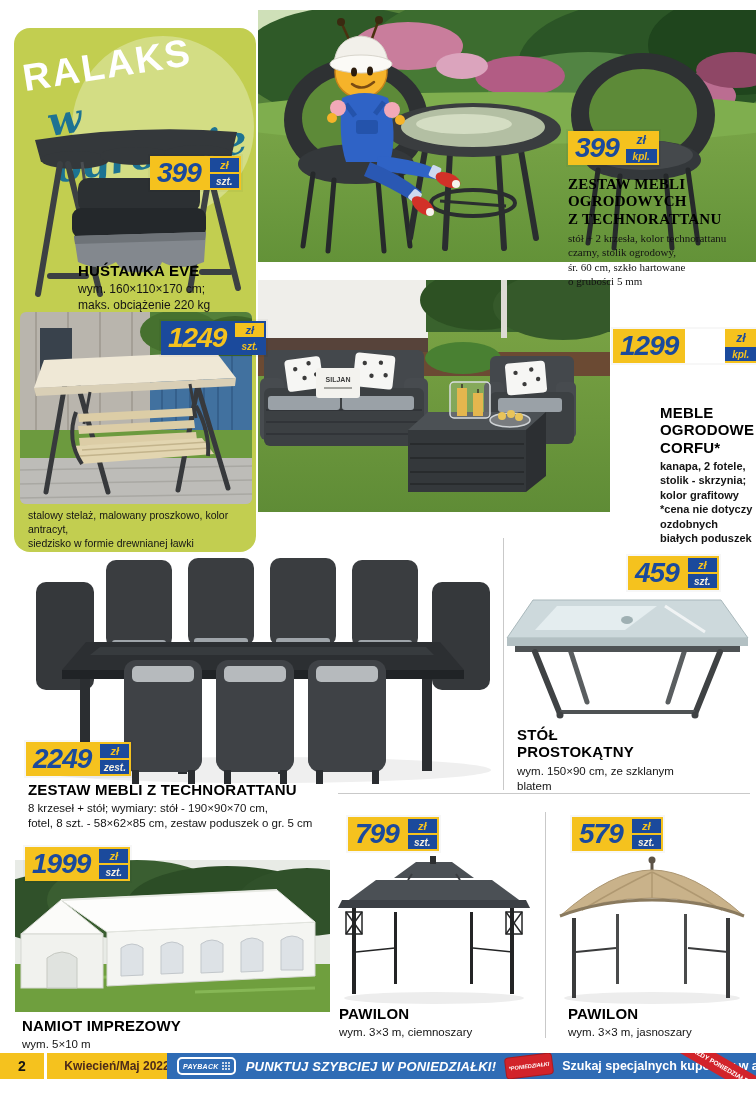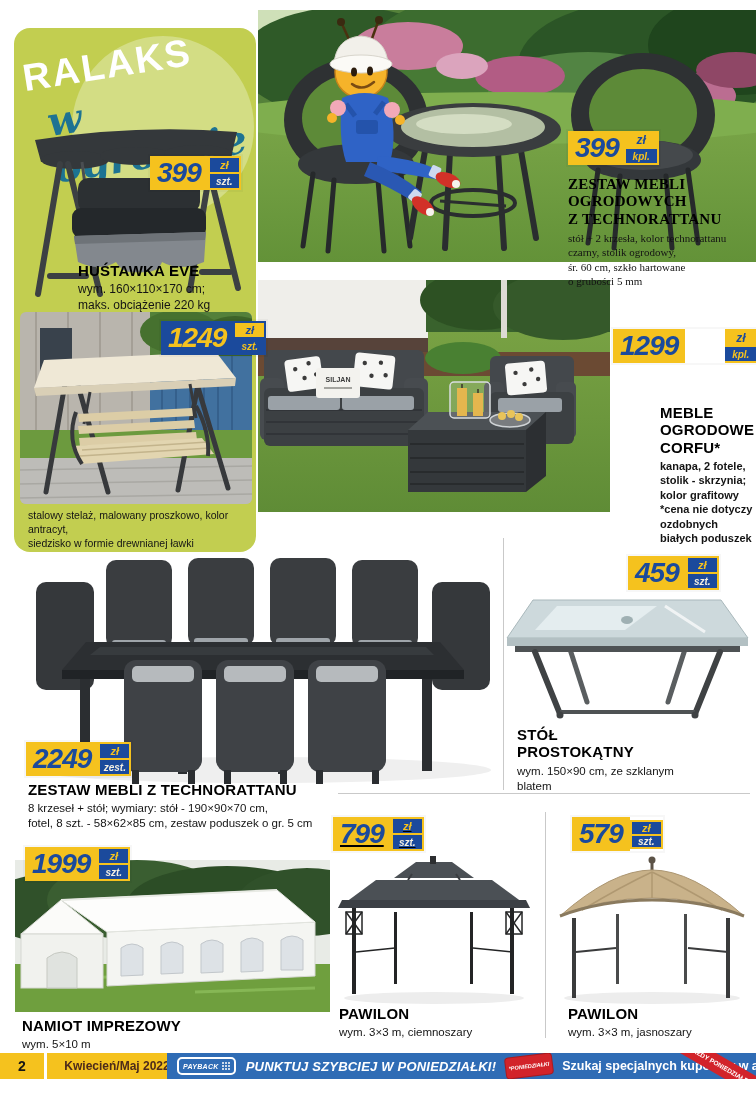--- a/index.html
+++ b/index.html
@@ -563,21 +563,21 @@
       <rect x="94" y="0" width="6" height="8" fill="#2c2e30"></rect>
       <g stroke="#3a3d41" stroke-width="2">
           <line x1="72" y1="24" x2="76" y2="18"></line>
           <line x1="124" y1="24" x2="120" y2="18"></line>
         </g>
       <polygon points="2,52 194,52 156,24 40,24" fill="#4b5055"></polygon>
       <polygon points="2,52 194,52 190,44 6,44" fill="#3c4045"></polygon>
     </svg>
   </div>
 
-  <div class="tag tag--std" style="left:333px;top:817px;text-decoration:underline;">
+  <div class="tag tag--std" style="left:348px;top:817px;">
     <div class="tag-price">799</div>
     <div class="tag-units">
       <div class="tag-zl">zł</div>
       <div class="tag-unit">szt.</div>
     </div>
   </div>
   <div class="ptext" style="left:339px;top:1005px;">
     <div class="p-title">PAWILON</div>
     <div class="p-desc">wym. 3×3 m, ciemnoszary</div>
   </div>
@@ -602,21 +602,21 @@
       <path d="M8,60 Q60,14 100,14 Q140,14 192,60 Q150,42 100,42 Q50,42 8,60 Z" fill="#c9b28a" stroke="#ab9570"></path>
       <g stroke="#af9871" stroke-width="1.5" fill="none">
         <path d="M100,16 Q70,30 30,54"></path>
           <path d="M100,16 Q130,30 170,54"></path>
           <line x1="100" y1="16" x2="100" y2="42"></line>
       </g>
       <path d="M8,60 Q50,44 100,44 Q150,44 192,60" fill="none" stroke="#8a7a5e" stroke-width="3"></path>
     </svg>
   </div>
 
-  <div class="tag tag--std" style="left:572px;top:817px;align-items:center;">
+  <div class="tag tag--std" style="left:572px;top:817px;">
     <div class="tag-price">579</div>
     <div class="tag-units">
       <div class="tag-zl">zł</div>
       <div class="tag-unit">szt.</div>
     </div>
   </div>
   <div class="ptext" style="left:568px;top:1005px;">
     <div class="p-title">PAWILON</div>
     <div class="p-desc">wym. 3×3 m, jasnoszary</div>
   </div>

